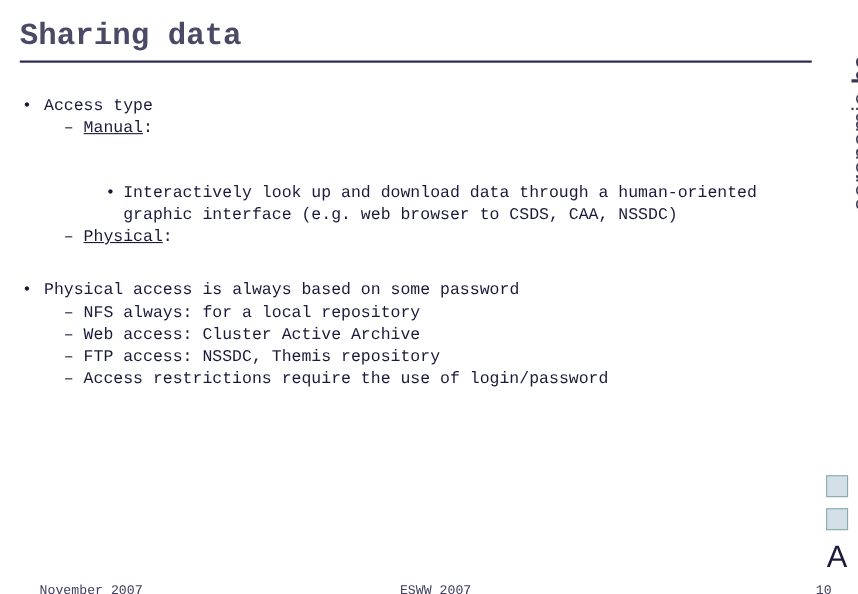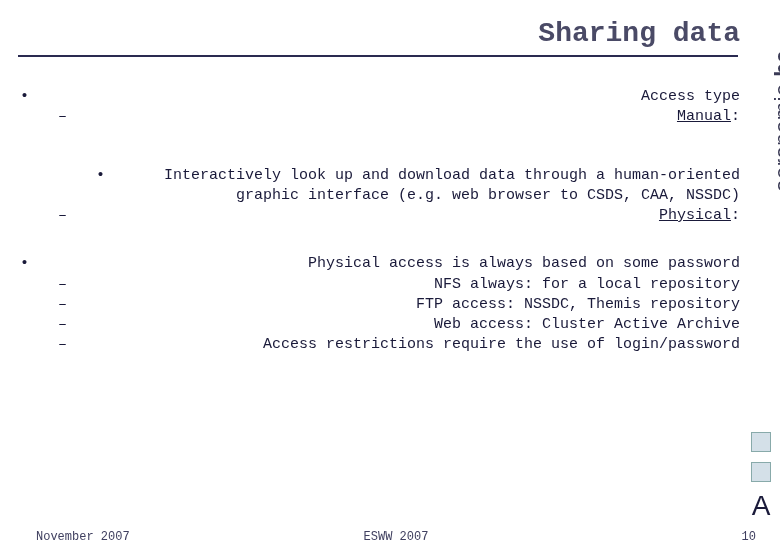--- a/index.html
+++ b/index.html
@@ -14,21 +14,20 @@
     overflow: hidden;
   }
   .slide {
     position: absolute;
     left: 18px;
     top: 0;
     width: 722px;
     height: 540px;
     box-sizing: border-box;
     padding-top: 18px;
-    text-align: right;
   }
   .title {
     font-size: 28px;
     font-weight: bold;
     color: #4a4a66;
     margin: 0 0 6px 0;
     font-family: "Courier New", Courier, monospace;
     letter-spacing: 0px;
   }
   .rule {
@@ -177,22 +176,22 @@
           </li>
         </ul>
       </li>
     </ul>
 
     <ul class="lvl1">
       <li>
         <span>Physical access is always based on some password</span>
         <ul class="lvl2">
           <li>NFS always: for a local repository</li>
+          <li>Web access: Cluster Active Archive</li>
           <li>FTP access: NSSDC, Themis repository</li>
-          <li>Web access: Cluster Active Archive</li>
           <li>Access restrictions require the use of login/password</li>
         </ul>
       </li>
     </ul>
 
   </div>
 
   <div class="footer">
     <span class="fl">November 2007</span>
     <span class="fc">ESWW 2007</span>

